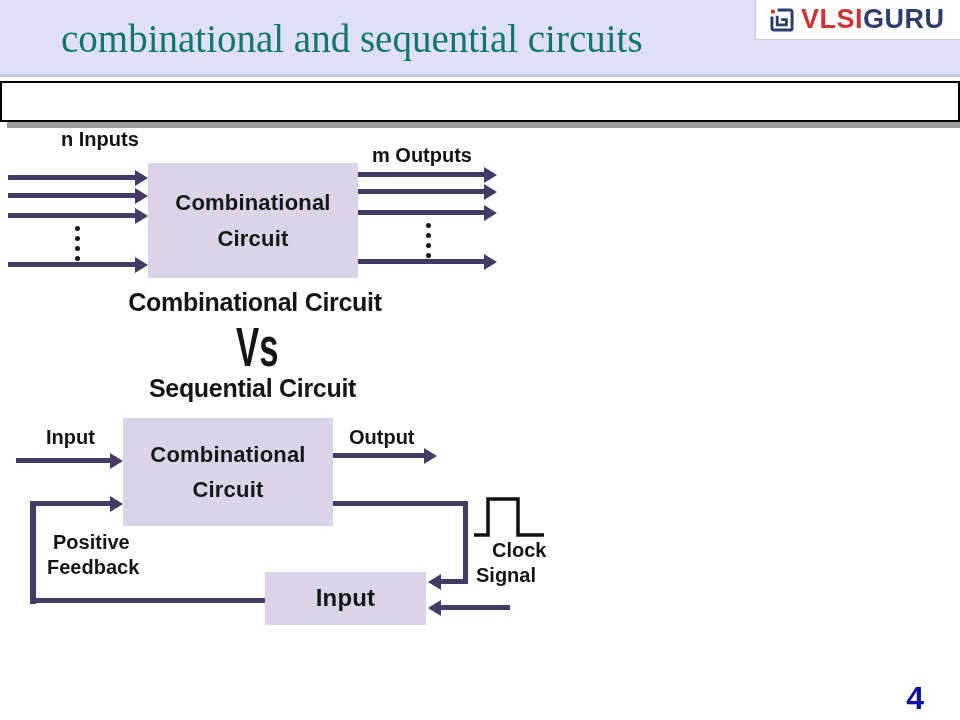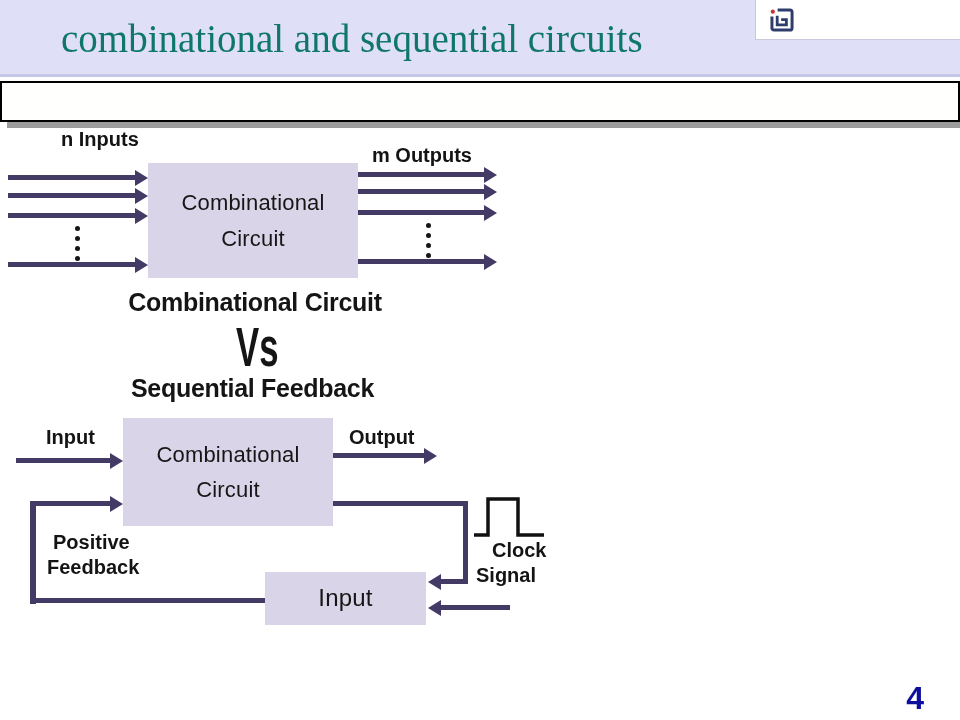--- a/index.html
+++ b/index.html
@@ -29,21 +29,21 @@
   
   .titlebox {
     position:absolute; left:0; top:81px; width:956px; height:37px;
     background:#fffffd; border:2px solid #000;
     box-shadow:7px 6px 0 #9c9c9c;
   }
   
   .cbox {
     position:absolute; background:#d9d4e7;
     display:flex; flex-direction:column; align-items:center; justify-content:center;
-    font-weight:normal; color:#161616; text-align:center;
+    font-weight:bold; color:#161616; text-align:center;
   }
   .cbox .bl { font-size:22px; line-height:1.6; letter-spacing:0.2px; }
   .lbl { position:absolute; font-weight:bold; font-size:20px; color:#141414; white-space:nowrap; }
   .arrow { position:absolute; height:5px; background:#443a66; }
   .arrow.head-r::after {
     content:""; position:absolute; right:-13px; top:50%; transform:translateY(-50%);
     width:0; height:0; border-left:13px solid #443a66;
     border-top:8px solid transparent; border-bottom:8px solid transparent;
   }
   .arrow.head-l::before {
@@ -74,20 +74,23 @@
 </div>
 
 <div class="logo">
   <span style="display:inline-flex;">
     <svg width="28" height="28" viewBox="0 0 32 32">
       <path d="M11 4.5 H25 Q27.5 4.5 27.5 7 V25 Q27.5 27.5 25 27.5 H7 Q4.5 27.5 4.5 25 V12" stroke="#2e3d6b" stroke-width="3.4" fill="none"></path>
       <circle cx="5.5" cy="6.5" r="2.4" fill="#ce3232"></circle>
       <path d="M10.5 11 V21.5 H21 V15.5 H15" stroke="#2e3d6b" stroke-width="3.2" fill="none"></path>
     </svg>
   </span>
+  <span class="logo-text">
+    <span class="logo-red">VLSI</span><span class="logo-navy">GURU</span>
+  </span>
 </div>
 
 <div class="titlebox"></div>
 
 <div class="lbl" style="left:33px; top:128px;margin-left:28px;">n Inputs</div>
 <div class="lbl" style="left:372px; top:144px;">m Outputs</div>
 
 <div class="arrow head-r" style="left:8px; top:175px; width:127px;"></div>
 <div class="arrow head-r" style="left:8px; top:193px; width:127px;"></div>
 <div class="arrow head-r" style="left:8px; top:213px; width:127px;"></div>
@@ -110,21 +113,21 @@
 <div class="dots" style="left:426px; top:223px;">
     <i></i>
     <i></i>
     <i></i>
     <i></i>
   </div>
 <div class="arrow head-r" style="left:358px; top:259px; width:126px;"></div>
 
 <div class="vs-line vs-1">Combinational Circuit</div>
 <div class="vs-line vs-2"><span>Vs</span></div>
-<div class="vs-line vs-3">Sequential Feedback</div>
+<div class="vs-line vs-3">Sequential Circuit</div>
 
 <div class="lbl" style="left:46px; top:426px;">Input</div>
 <div class="arrow head-r" style="left:16px; top:458px; width:94px;"></div>
 
 <div class="cbox" style="left:123px; top:418px; width:210px; height:108px;">
   <div class="bl">Combinational</div>
   <div class="bl">Circuit</div>
 </div>
 
 <div class="lbl" style="left:349px; top:426px;">Output</div>

